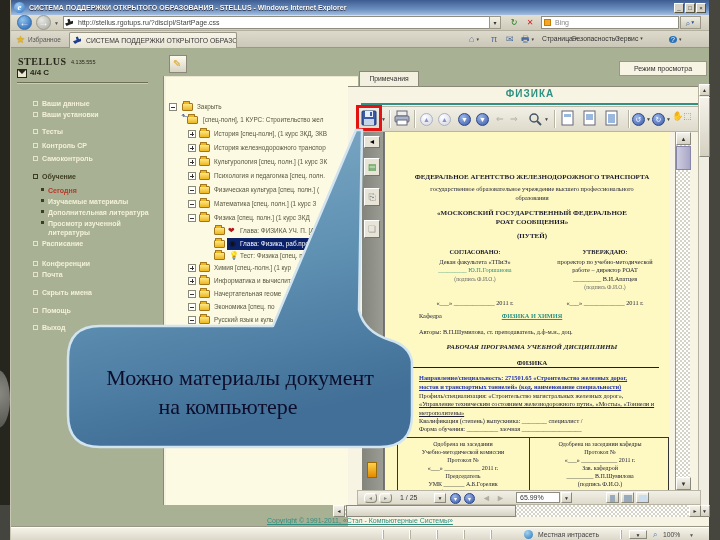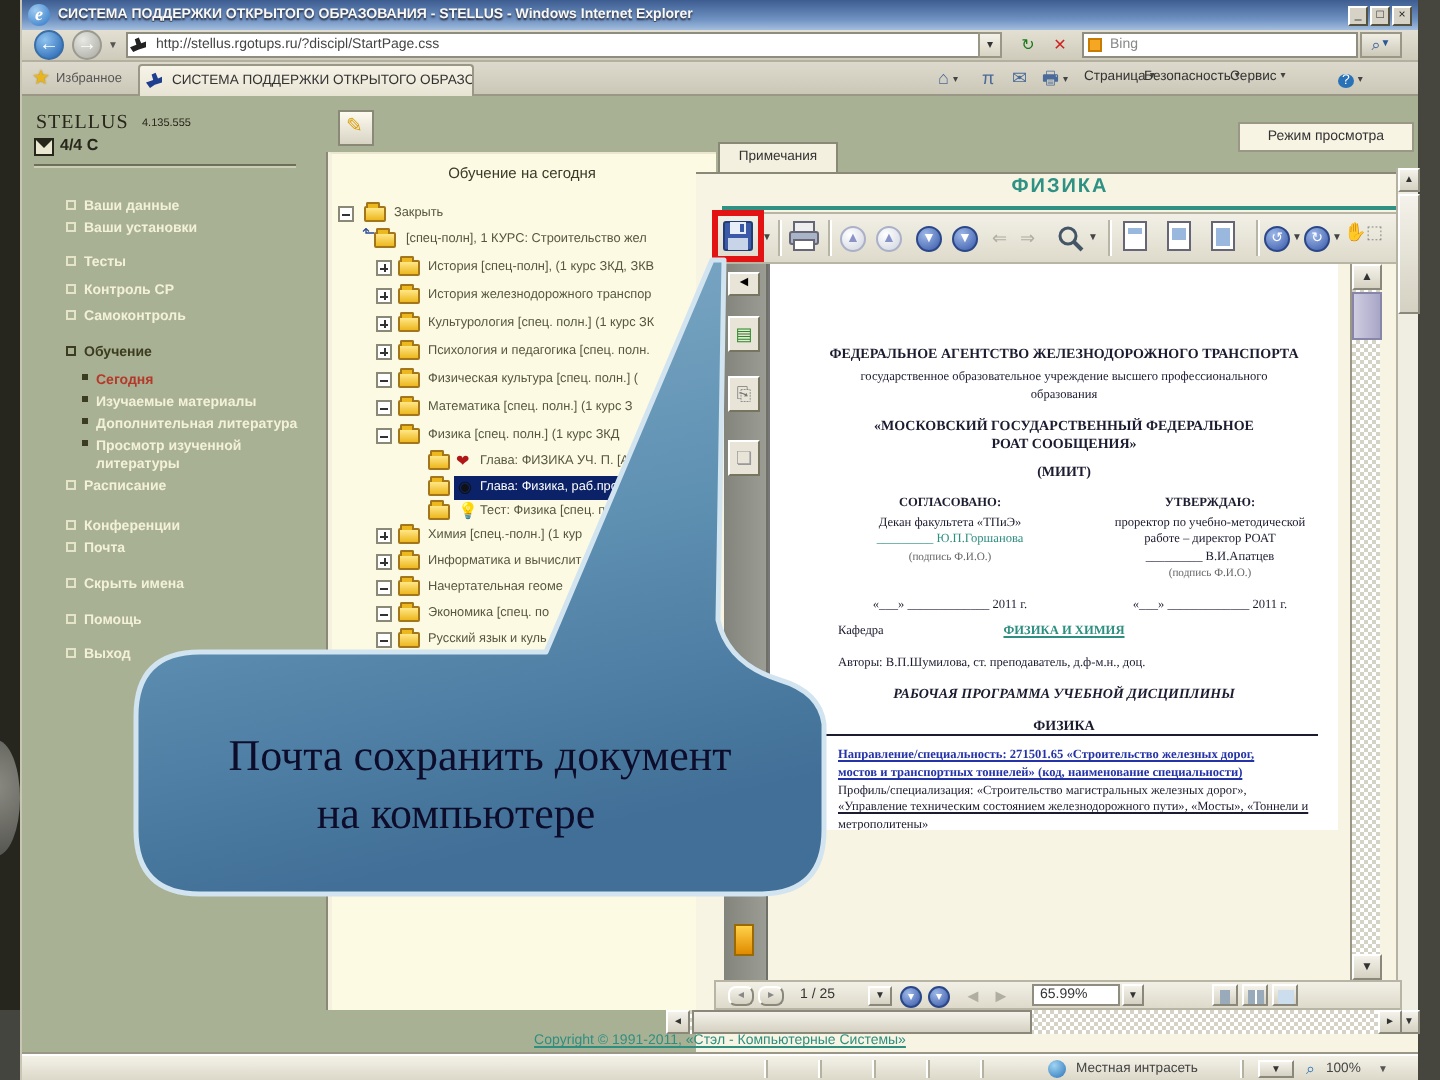--- a/index.html
+++ b/index.html
@@ -42,21 +42,21 @@
   #tab-active { left:58px; top:1px; width:168px; height:16px; background:linear-gradient(#f7f4e8,#e8e4d4); border:1px solid #9a9787; border-bottom:none; border-radius:2px 2px 0 0; font-size:6.8px; color:#333; line-height:15px; padding-left:16px; white-space:nowrap; overflow:hidden; }
   #tab-favicon { left:62px; top:5px; width:8px; height:8px; background:#1e3f8f; clip-path:polygon(0 65%,45% 50%,35% 15%,60% 5%,75% 40%,100% 30%,100% 65%,55% 80%,25% 100%); }
   .cmd-item { top:4px; font-size:6.8px; color:#333; white-space:nowrap; }
   .cmd-caret { color:#444; font-size:5px; vertical-align:1px; }
   .cmd-icon { top:3px; font-size:9px; line-height:10px; }
 
   
   #content { left:0; top:48px; width:698px; height:479px; background:#a9b194; }
 
   
-  #logo { left:7px; top:8px; font-family:"Liberation Serif",serif; font-weight:normal; font-size:10px; color:#26261a; letter-spacing:0.5px; }
+  #logo { left:7px; top:8px; font-family:"Liberation Serif",serif; font-weight:bold; font-size:10px; color:#26261a; letter-spacing:0.5px; }
   #version { left:60px; top:11px; font-size:5.5px; color:#26261a; }
   #mail-ico { left:6px; top:21px; width:10px; height:9px; border:1px solid #26261a; background:#e9e7cf; }
   #mail-ico:before { content:""; position:absolute; left:0px; top:0px; border-left:4px solid transparent; border-right:4px solid transparent; border-top:4px solid #26261a; }
   #mail-count { left:19px; top:20px; font-size:8px; font-weight:bold; color:#26261a; }
   #side-hr { left:6px; top:34px; width:131px; height:1px; background:#6f6f58; box-shadow:0 1px 0 #c9cfb6; }
   .side-item { left:22px; font-size:7px; font-weight:bold; color:#f3f1d7; white-space:nowrap; }
   .side-item .sq { display:inline-block; width:5px; height:5px; border:1px solid #e6e4c8; margin-right:4px; background:transparent; vertical-align:0px; }
   .side-item.hdr { color:#3c3c20; }
   .side-item.hdr .sq { border-color:#3c3c20; }
   .side-sub { left:30px; font-size:7px; font-weight:bold; color:#f3f1d7; white-space:nowrap; }
@@ -93,21 +93,21 @@
   .rbtn.pale { background:radial-gradient(circle at 35% 30%,#fff,#cfd4de); color:#8a93c8; border:1px solid #aab0c8; }
   .rbtn.blue { background:radial-gradient(circle at 35% 30%,#9db8e8,#3858a8); border:1px solid #2c4788; }
   .garr { color:#b0aea0; font-size:9px; top:7px; }
 
   
   #red-box { left:345px; top:105px; width:26px; height:26px; border:3px solid #e31313; z-index:30; }
 
   
   #vstrip { left:351px; top:84px; width:22px; height:358px; background:linear-gradient(90deg,#83857d,#9b9d95); border-right:1px solid #6f7169; }
   .strip-btn { left:2px; width:16px; height:18px; background:#e8e5d8; border:1px solid; border-color:#fff #77755f #77755f #fff; font-size:9px; text-align:center; line-height:16px; }
-  #vpage { left:373px; top:84px; width:285px; height:283px; background:#ffffff; border-left:1px solid #777; }
+  #vpage { left:373px; top:84px; width:285px; height:358px; background:#fef9c3; border-left:1px solid #777; }
   #vscroll { left:664px; top:84px; width:15px; height:358px; background:repeating-conic-gradient(#ffffff 0% 25%, #d5d2c6 0% 50%) 0 0 / 4px 4px; border-left:1px solid #9a9787; }
   .sbtn { background:linear-gradient(#f4f2ea,#d5d1c2); border:1px solid; border-color:#fff #8a887a #8a887a #fff; text-align:center; color:#333; }
   #vthumb { left:0px; top:14px; width:15px; height:24px; background:linear-gradient(90deg,#cfcde0,#a8a6c6); border:1px solid #8886a8; }
 
   
   #vbottom { left:346px; top:442px; width:344px; height:15px; background:linear-gradient(#f2f0e6,#dedacb); border:1px solid #b8b5a5; font-size:7px; color:#333; }
   
   #hscroll { left:322px; top:457px; width:368px; height:12px; background:repeating-conic-gradient(#ffffff 0% 25%, #d5d2c6 0% 50%) 0 0 / 4px 4px; }
   #hthumb { left:13px; top:0px; width:170px; height:12px; background:linear-gradient(#f4f2ea,#d5d1c2); border:1px solid #8a887a; }
   #copyright { left:100px; top:469px; width:498px; text-align:center; font-size:7px; color:#2e8f80; text-decoration:underline; }
@@ -207,21 +207,20 @@
         </div>
     </div>
 
     <div class="abs" style="left:158px;top:7px;width:18px;height:18px;background:linear-gradient(#fdfbef,#d8d4c4);border:1px solid #8a8876;">
       <span class="abs" style="left:3px;top:2px;font-size:10px;color:#d8a010;">✎</span>
     </div>
 
     <div id="mode-btn" class="abs">Режим просмотра</div>
 
     <div id="tree-panel" class="abs"></div>
-    <div id="tree-title" class="abs">Обучение на сегодня</div>
     <div id="tree-rows">
         <div class="trow" style="left: 0px; top: 53px; width: 337px;">
           <span class="exp" style="left: 158px;"></span>
           <span class="fold" style="left: 171px;"></span>
           <span class="lbl" style="position: absolute; left: 186px; top: 0px;">Закрыть</span>
         </div>
         <div class="trow" style="left: 0px; top: 66px; width: 337px;">
           <span class="fold" style="left: 176px;"></span>
           <span style="position: absolute; left: 170px; top: -3px; color: rgb(42, 74, 154); font-size: 8px;">⬑</span>
           <span class="lbl" style="position: absolute; left: 192px; top: 0px;">[спец-полн], 1 КУРС: Строительство жел</span>
@@ -375,21 +374,21 @@
       <div class="abs" style="left:5px;top:330px;width:10px;height:16px;background:linear-gradient(#ffd24a,#e08a00);border:1px solid #9a6a00;"></div>
     </div>
 
     <div id="vpage" class="abs" style="overflow:hidden;">
       <div id="doc-lines">
           <div class="dline serif c b" style="top: 41px; font-size: 7px; left: 10px; width: 274px;">ФЕДЕРАЛЬНОЕ АГЕНТСТВО ЖЕЛЕЗНОДОРОЖНОГО ТРАНСПОРТА</div>
           <div class="dline serif c" style="top: 53px; font-size: 6.3px; left: 10px; width: 274px;">государственное образовательное учреждение высшего профессионального</div>
           <div class="dline serif c" style="top: 62px; font-size: 6.3px; left: 10px; width: 274px;">образования</div>
           <div class="dline serif c b" style="top: 77px; font-size: 7px; left: 10px; width: 274px;">«МОСКОВСКИЙ ГОСУДАРСТВЕННЫЙ ФЕДЕРАЛЬНОЕ</div>
           <div class="dline serif c b" style="top: 86px; font-size: 7px; left: 10px; width: 274px;">РОАТ СООБЩЕНИЯ»</div>
-          <div class="dline serif c b" style="top: 100px; font-size: 7px; left: 10px; width: 274px;">(МИИТ)</div>
+          <div class="dline serif c b" style="top: 100px; font-size: 7px; left: 10px; width: 274px;">(ПУТЕЙ)</div>
           <div class="dline serif  c b" style="top: 116px; font-size: 6.3px; left: 30px; width: 120px;">СОГЛАСОВАНО:</div>
           <div class="dline serif  c" style="top: 126px; font-size: 6.3px; left: 30px; width: 120px;">Декан факультета «ТПиЭ»</div>
           <div class="dline serif  c teal" style="top: 134px; font-size: 6.3px; left: 30px; width: 120px;">_________ Ю.П.Горшанова</div>
           <div class="dline serif  c gray" style="top: 144px; font-size: 5.6px; left: 30px; width: 120px;">(подпись Ф.И.О.)</div>
           <div class="dline serif  c b" style="top: 116px; font-size: 6.3px; left: 160px; width: 120px;">УТВЕРЖДАЮ:</div>
           <div class="dline serif  c" style="top: 126px; font-size: 6.3px; left: 160px; width: 120px;">проректор по учебно-методической</div>
           <div class="dline serif  c" style="top: 134px; font-size: 6.3px; left: 160px; width: 120px;">работе – директор РОАТ</div>
           <div class="dline serif  c" style="top: 143px; font-size: 6.3px; left: 160px; width: 120px;">_________ В.И.Апатцев</div>
           <div class="dline serif  c gray" style="top: 152px; font-size: 5.6px; left: 160px; width: 120px;">(подпись Ф.И.О.)</div>
           <div class="dline serif  c" style="top: 167px; font-size: 6.3px; left: 30px; width: 120px;">«___» _____________ 2011 г.</div>
@@ -494,14 +493,14 @@
 <svg id="callout-svg" class="abs z40" width="720" height="540" viewBox="0 0 720 540" style="left:0;top:0;pointer-events:none;">
   <defs>
     <linearGradient id="cg" x1="0" y1="0" x2="0.25" y2="1">
       <stop offset="0" stop-color="#84aec9"></stop>
       <stop offset="0.55" stop-color="#5e90b2"></stop>
       <stop offset="1" stop-color="#416f97"></stop>
     </linearGradient>
   </defs>
   <path d="M 356 130 L 362 130 L 359 310 Q 364 332 390 340 Q 410 346 412 362 L 412 415 Q 412 447 380 447 L 100 447 Q 68 447 68 415 L 68 358 Q 68 326 100 326 L 273 326 Z" fill="url(#cg)" stroke="#d2e4f0" stroke-width="2.5" stroke-linejoin="round"></path>
 </svg>
-<div id="callout-text1" class="abs serif" style="left:70px;top:365px;width:340px;">Почта сохранить документ</div>
+<div id="callout-text1" class="abs serif" style="left:70px;top:365px;width:340px;">Можно материалы документ</div>
 <div id="callout-text2" class="abs serif" style="left:70px;top:394px;width:316px;">на компьютере</div>
 
 </body></html>

